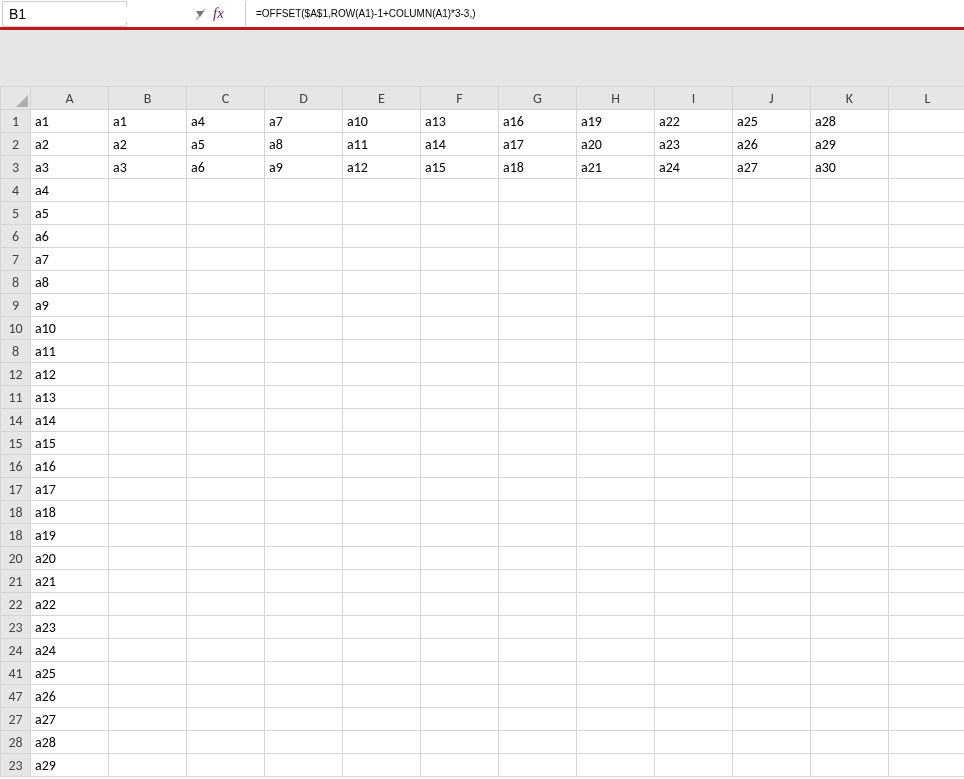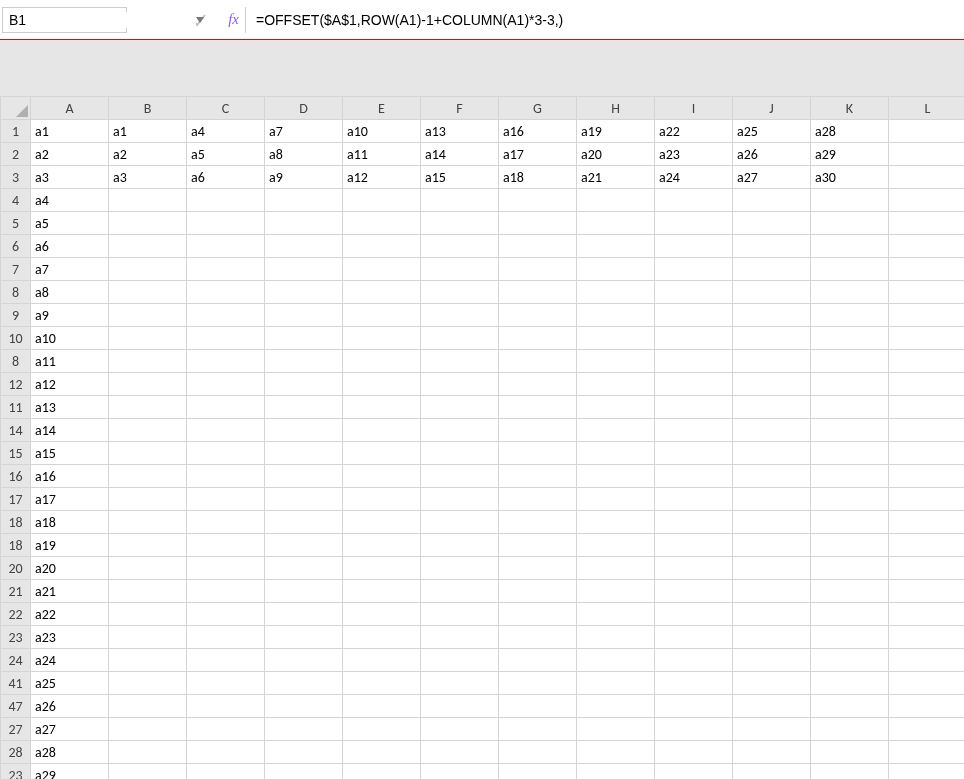--- a/index.html
+++ b/index.html
@@ -7,22 +7,22 @@
     margin: 0;
     font-family: Calibri, Arial, sans-serif;
     font-size: 14px;
     background: #ffffff;
     color: #000000;
     overflow: hidden;
   }
   .formula-bar {
     display: flex;
     align-items: center;
-    height: 40px;
-    border-bottom: 1px solid #b91c1c;
+    height: 30px;
+    border-bottom: 3px solid #b91c1c;
     background: #ffffff;
   }
   .name-box-wrap {
     display: flex;
     align-items: center;
     width: 125px;
     height: 26px;
     border: 1px solid #cccccc;
     margin-left: 2px;
     background: #fff;
@@ -57,39 +57,39 @@
     align-items: center;
     justify-content: center;
     color: #b0b0b0;
     cursor: default;
   }
   .fb-btn svg { display:block; }
   .fx-label {
     font-style: italic;
     font-family: "Times New Roman", serif;
     font-size: 15px;
-    color: #8b5cf6;
+    color: #701a75;
     width: 26px;
-    text-align: right;
+    text-align: left;
     cursor: pointer;
   }
   .formula-input-wrap {
     flex: 1;
     height: 26px;
     border-left: 1px solid #cccccc;
     display:flex;
     align-items:center;
     padding-left:8px;
     margin-left:6px;
   }
   .formula-input {
     width: 100%;
     border: none;
     outline: none;
-    font-size: 14px;
+    font-size: 10px;
   }
   .gap-below-bar {
     height: 56px;
     background: #e6e6e6;
   }
   .grid {
     border-collapse: collapse;
     table-layout: fixed;
     width: 964px;
   }

